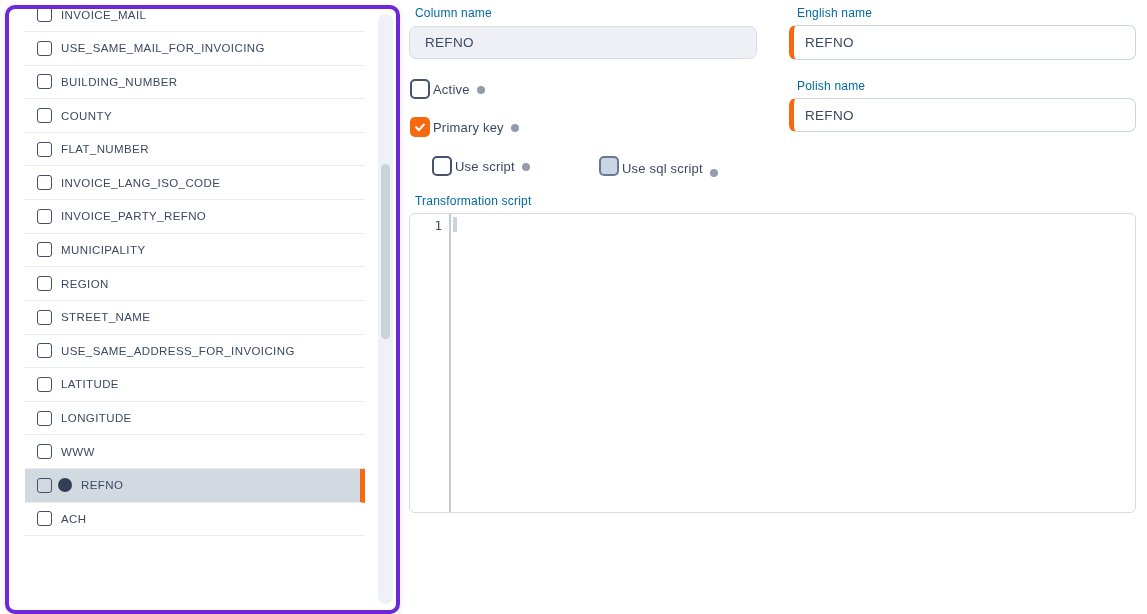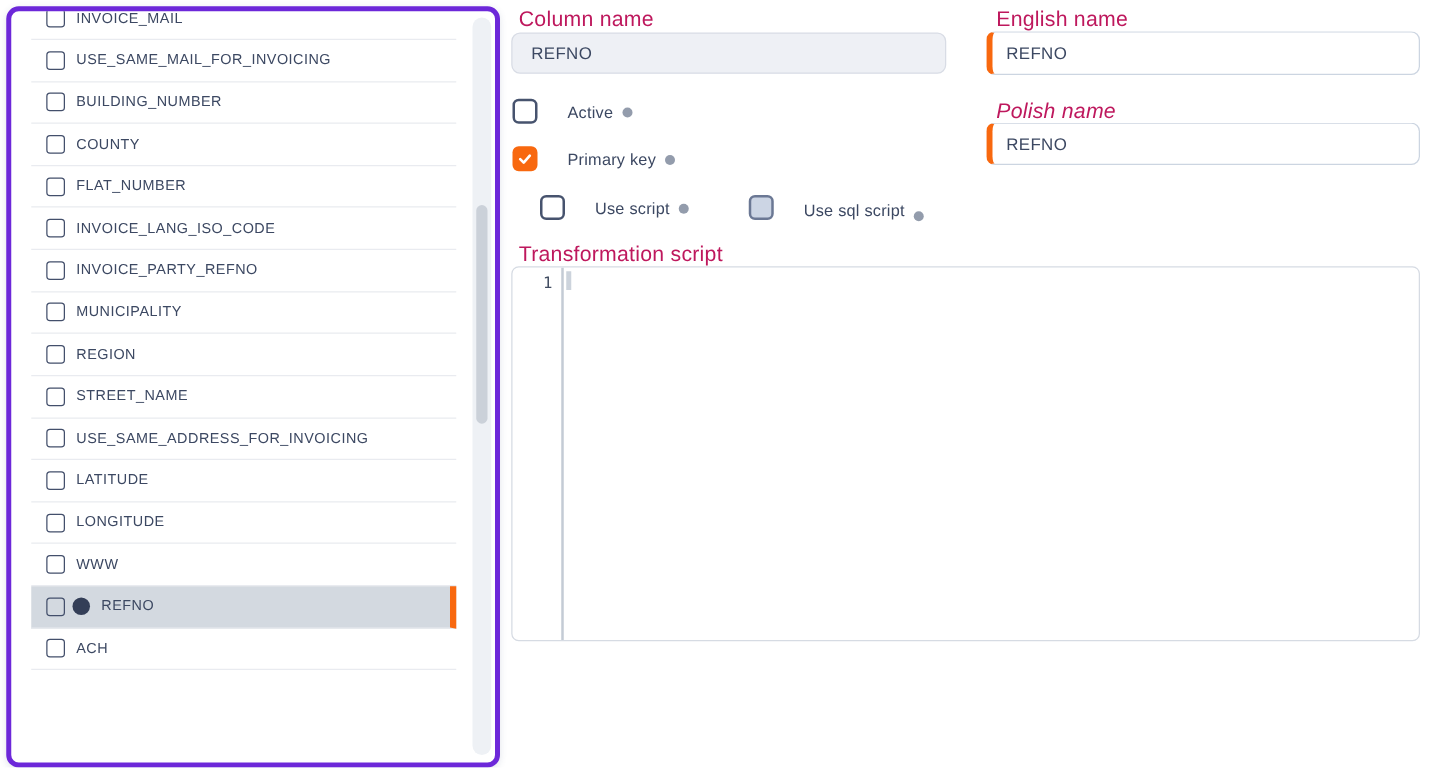--- a/index.html
+++ b/index.html
@@ -44,21 +44,21 @@
   .scrollbar-track{
     position:absolute;right:3px;top:5px;width:15px;height:590px;
     background:#eef1f5;border-radius:8px;
   }
   .scrollbar-thumb{
     position:absolute;left:3px;top:150px;width:9px;height:175px;
     background:#cbd1d9;border-radius:5px;
   }
   
   .field-label{
-    position:absolute;font-size:17px;color:#be185d;letter-spacing:.2px;
+    position:absolute;font-size:12px;color:#0369a1;letter-spacing:.2px;
   }
   .text-input{
     position:absolute;box-sizing:border-box;
     font-family:"Liberation Sans",sans-serif;
     font-size:13.5px;color:#3c4862;letter-spacing:.3px;
     border:1px solid #ccd5e1;border-radius:7px;background:#ffffff;
     padding:0 0 0 15px;outline:none;
   }
   .text-input.readonly{
     background:#eef0f5;border-color:#d8dce5;
@@ -78,21 +78,21 @@
     border:2px solid #47536e;border-radius:5px;background:#ffffff;
     display:flex;align-items:center;justify-content:center;
   }
   .check-box.checked{
     background:#f8680f;border:none;
   }
   .check-box.disabled{
     background:#ccd5e4;border:2px solid #6b7894;
   }
   .check-label{
-    margin-left:24px;font-size:13px;color:#3c4862;letter-spacing:.2px;
+    margin-left:3px;font-size:13px;color:#3c4862;letter-spacing:.2px;
   }
   .status-dot{
     width:8px;height:8px;border-radius:50%;background:#939cac;
     margin-left:7px;transform:translateY(1px);
   }
   
   .editor{
     position:absolute;left:409px;top:213px;width:727px;height:300px;
     box-sizing:border-box;border:1px solid #d6dbe3;border-radius:6px;
     background:#ffffff;display:flex;overflow:hidden;
@@ -183,21 +183,21 @@
     <div class="scrollbar-thumb"></div>
   </div>
 </div>
 
 <span class="field-label" style="left:415px;top:6px;">Column name</span>
 <input class="text-input readonly" id="input-column-name" type="text" readonly="" value="REFNO" style="">
 
 <span class="field-label" style="left:797px;top:6px;">English name</span>
 <input class="text-input accent" id="input-english-name" type="text" value="REFNO" style="">
 
-<span class="field-label" style="left:797px;top:79px;font-style:italic;">Polish name</span>
+<span class="field-label" style="left:797px;top:79px;">Polish name</span>
 <input class="text-input accent" id="input-polish-name" type="text" value="REFNO" style="">
 
 <div class="check-row" style="left:410px;top:79px;">
   <span class="check-box"></span>
   <span class="check-label">Active</span>
   <span class="status-dot"></span>
 </div>
 
 <div class="check-row" style="left:410px;top:117px;">
   <span class="check-box checked">

